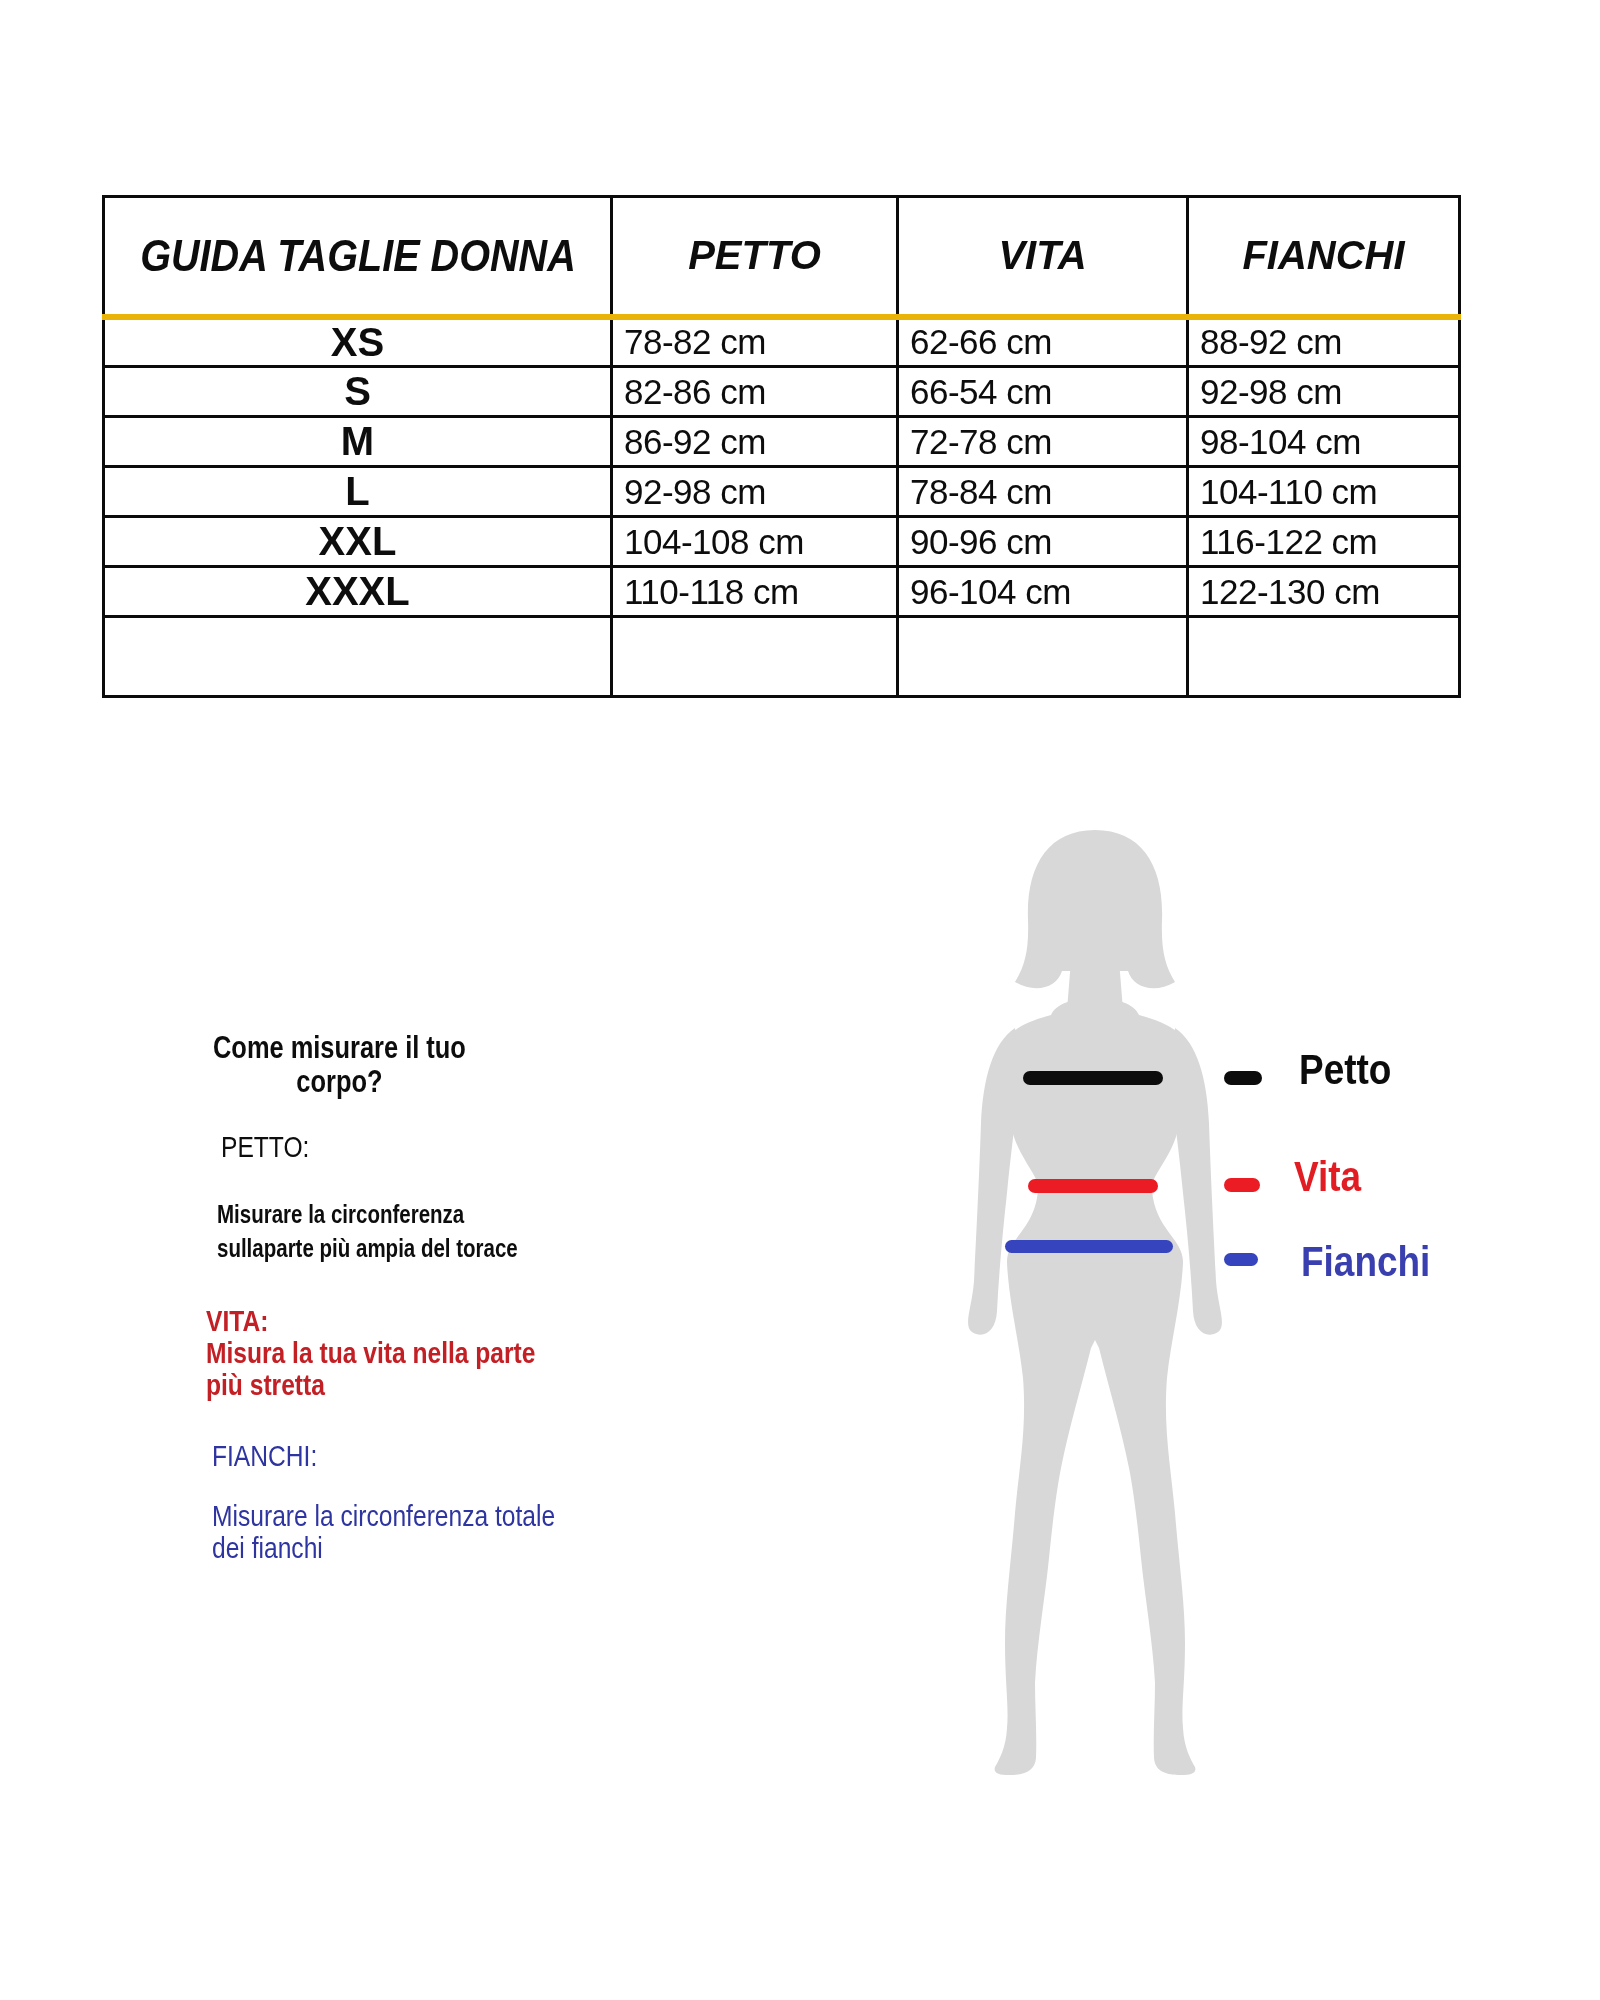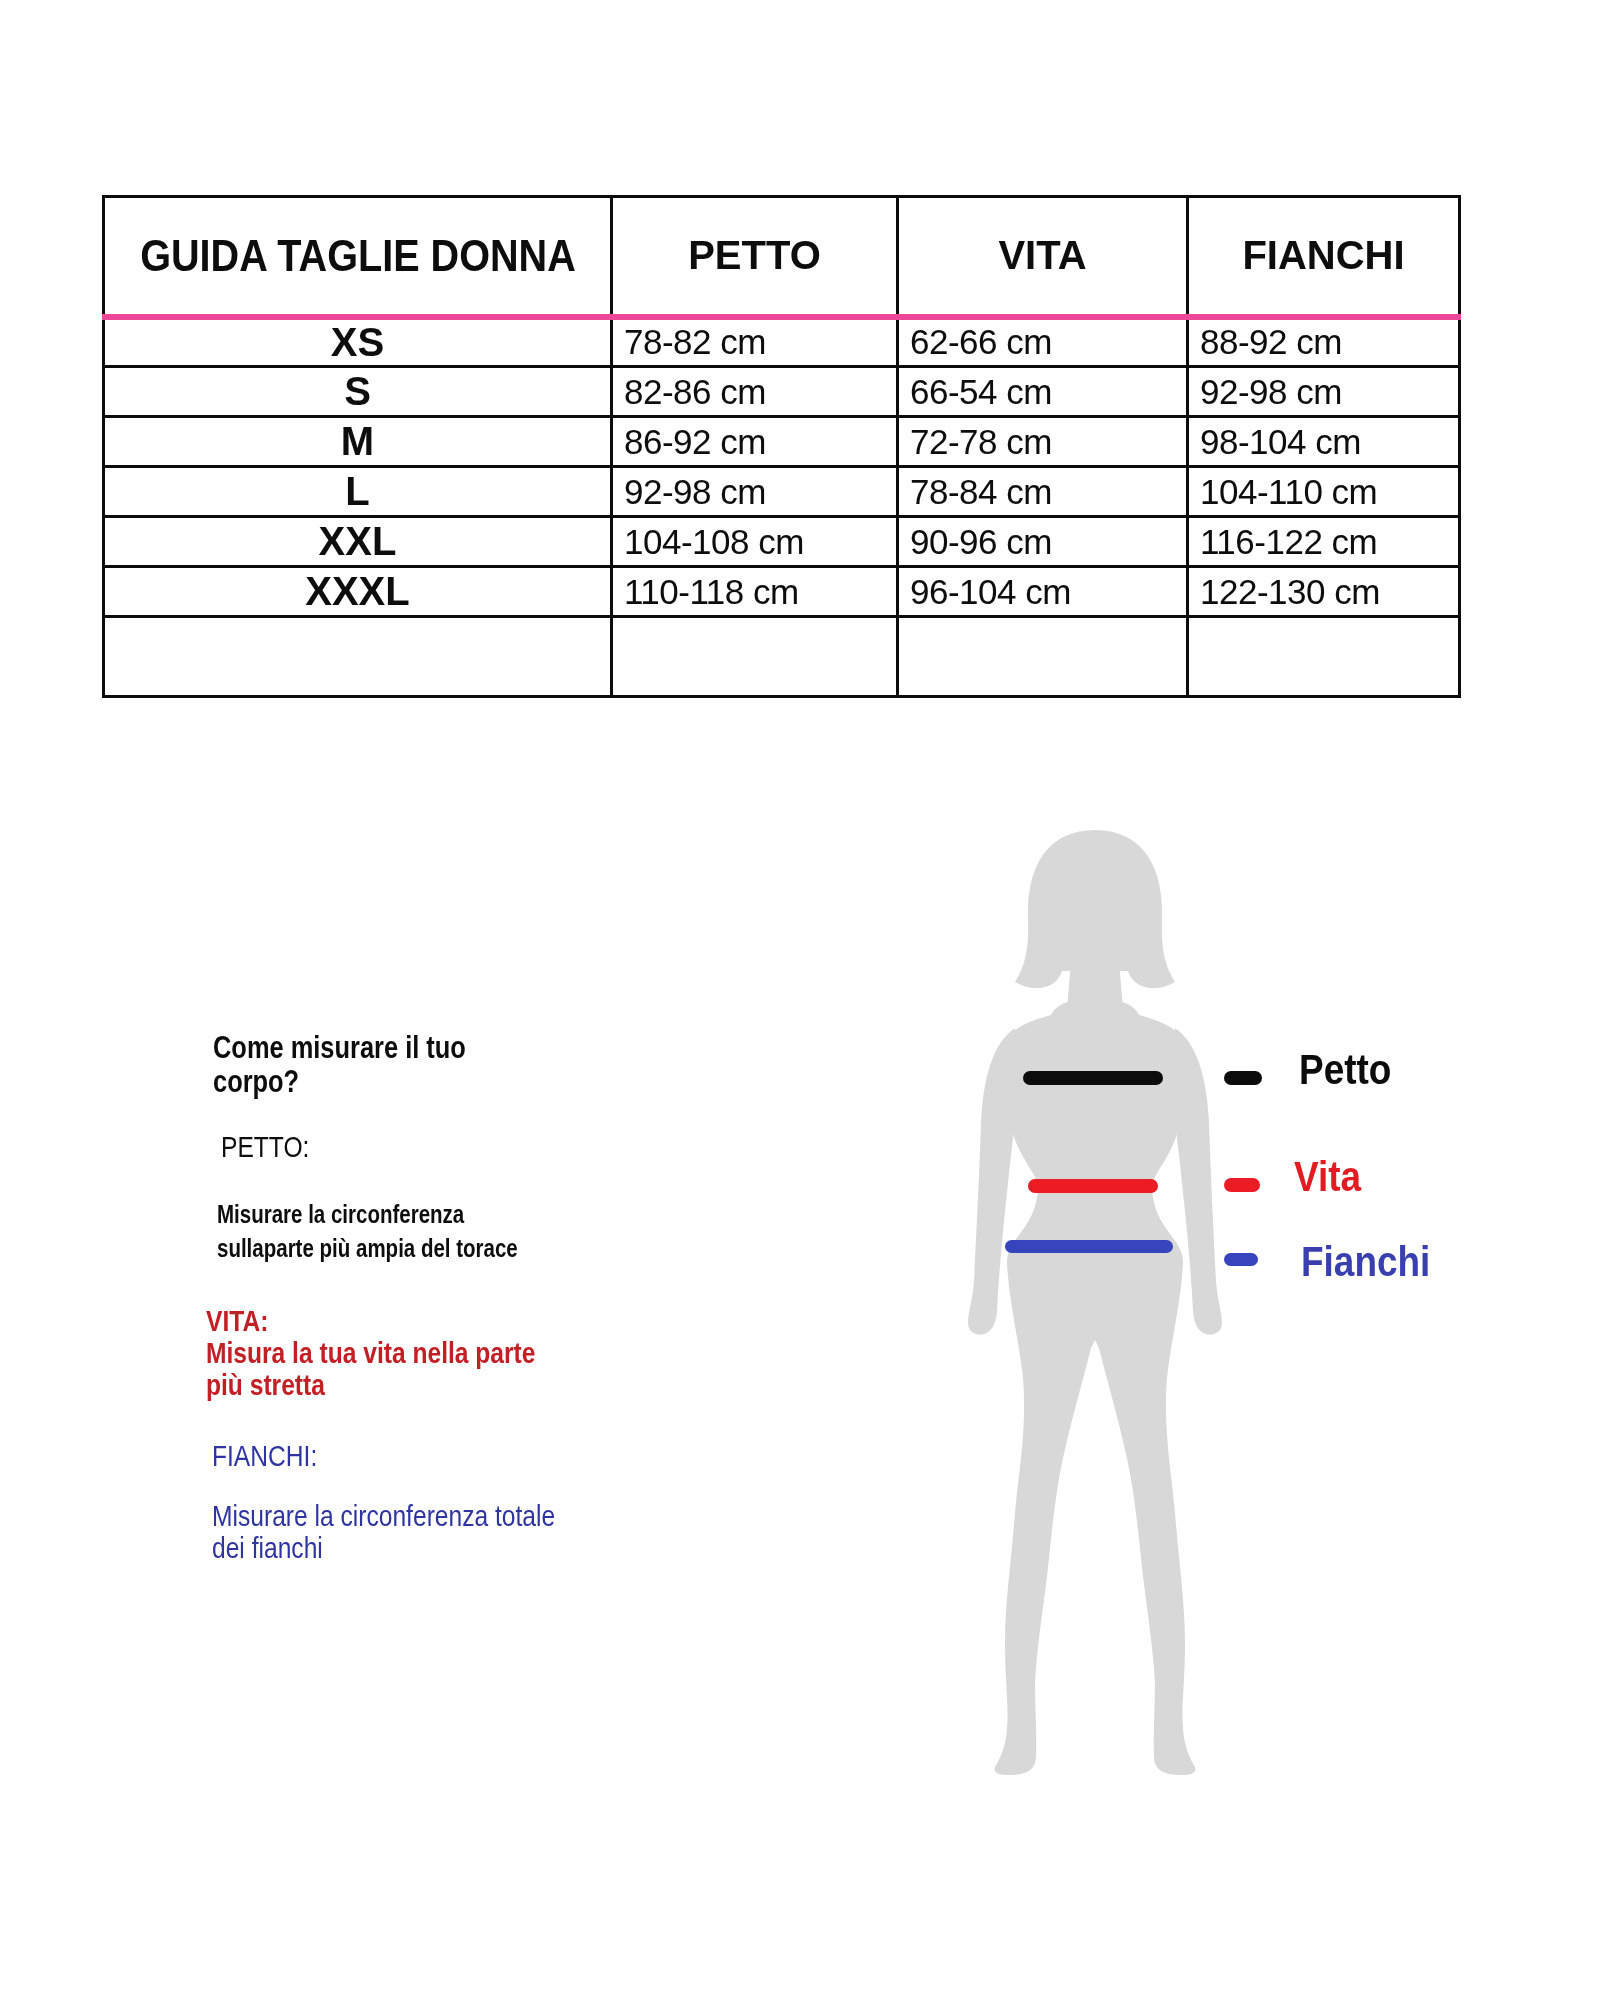--- a/index.html
+++ b/index.html
@@ -8,36 +8,36 @@
     font-family:"Liberation Sans","DejaVu Sans",sans-serif; color:#0d0d0d;
     overflow:hidden;
   }
 
   
   .size-table {
     position:absolute; left:102px; top:195px; width:1356px;
     border-collapse:collapse; table-layout:fixed;
   }
   .size-table, .size-table th, .size-table td { border:3px solid #0b0b0b; }
-  .size-table thead tr { height:120px; border-bottom:6px solid #ec4899; }
+  .size-table thead tr { height:120px; border-bottom:6px solid #eab308;font-style:italic; }
   .size-table th { font-size:40px; font-weight:bold; text-align:center; vertical-align:middle; padding:0; }
   .size-table tbody tr { height:50px; }
   .size-table tbody tr:last-child { height:80px; }
   .size-table td { padding:0; vertical-align:middle; }
   .size-table td.size-cell { text-align:center; font-weight:bold; font-size:40px; }
   .size-table td.measure-cell { text-align:left; padding-left:11px; font-size:35px; font-weight:normal; letter-spacing:-0.5px; }
   .col-size { width:508px; } .col-petto { width:286px; } .col-vita { width:290px; } .col-fianchi { width:272px; }
 
   
   .sqz   { display:inline-block; transform:scaleX(0.82); transform-origin:0 0; white-space:pre-line; }
   .sqz-c { display:inline-block; transform:scaleX(0.90); transform-origin:50% 50%; white-space:nowrap; }
 
   
   .instr { position:absolute; white-space:pre-line; }
-  .instr-title   { left:213px;  top:997px;  font-size:31px; font-weight:bold; line-height:34px; }
+  .instr-title   { left:213px;  top:997px;  font-size:31px; font-weight:bold; line-height:34px;text-align:center; }
   .petto-label   { left:221px;  top:1099px; font-size:30px; font-weight:normal; line-height:32px;text-align:right; }
   .petto-text    { left:217px;  top:1163px; font-size:25px; font-weight:bold;   line-height:34px; }
   .vita-label    { left:206px;  top:1273px; font-size:30px; font-weight:bold;   line-height:32px; }
   .vita-text     { left:206px;  top:1305px; font-size:30px; font-weight:bold;   line-height:32px; }
   .fianchi-label { left:212px;  top:1408px; font-size:30px; font-weight:normal; line-height:32px; }
   .fianchi-text  { left:212px;  top:1468px; font-size:30px; font-weight:normal;   line-height:32px; }
 
   
   .silhouette-svg { position:absolute; left:945px; top:828px; width:300px; height:950px; }
   .mline { position:absolute; border-radius:8px; }

